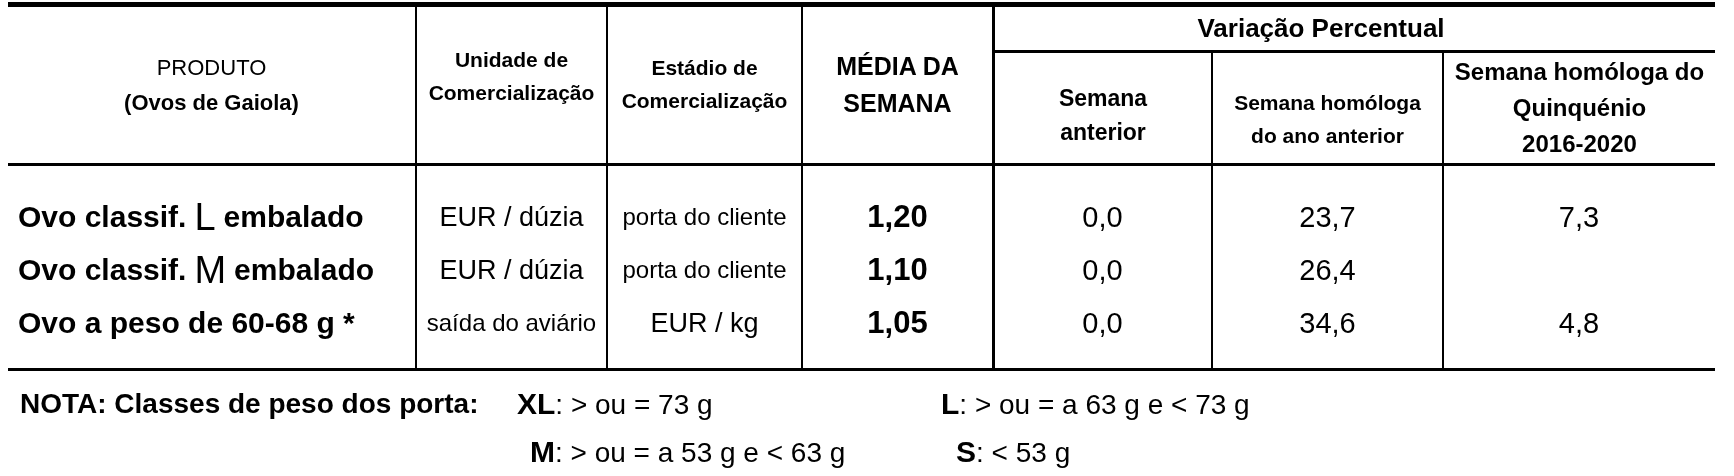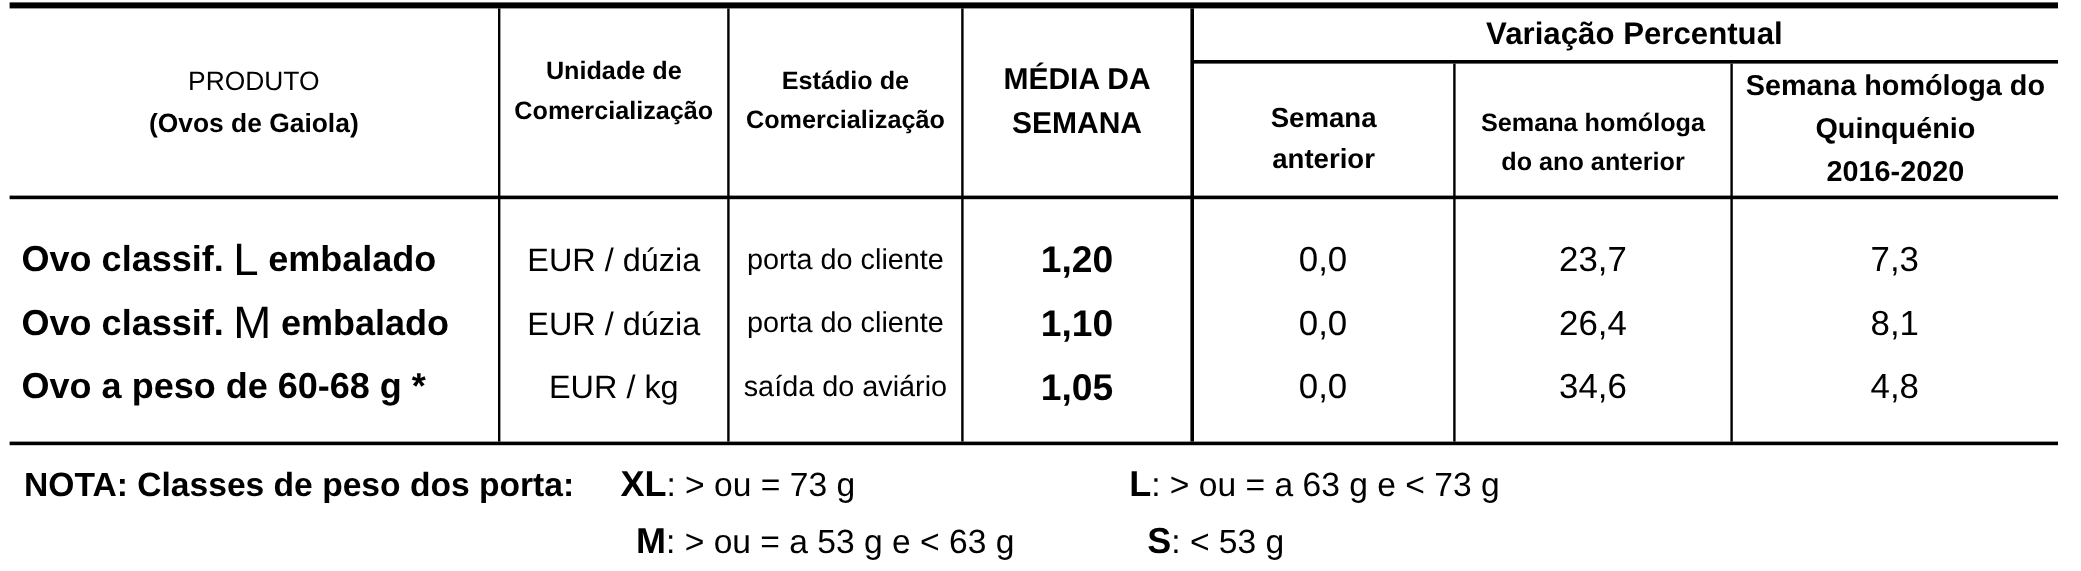--- a/index.html
+++ b/index.html
@@ -89,21 +89,21 @@
 </div>
 
 <div class="hcell" style="left:608px; top:7px; width:193px; height:156px;">
   <div class="hdr-estadio">Estádio de Comercialização</div>
 </div>
 
 <div class="hcell" style="left:803px; top:7px; width:189px; height:156px;">
   <div class="hdr-media">MÉDIA DA SEMANA</div>
 </div>
 
-<div class="hcell" style="left:1002px; top:7px; width:720px; height:43px;">
+<div class="hcell" style="left:961px; top:7px; width:720px; height:43px;">
   <div class="hdr-variacao">Variação Percentual</div>
 </div>
 
 <div class="hcell" style="left:995px; top:53px; width:216px; height:124px;">
   <div class="hdr-sem-ant">Semana anterior</div>
 </div>
 
 <div class="hcell" style="left:1213px; top:53px; width:229px; height:134px;">
   <div class="hdr-homologa">Semana homóloga do ano anterior</div>
 </div>
@@ -131,31 +131,30 @@
   <div class="dcell produto">
     <span>Ovo classif.</span>
     <span class="class-letter">M</span>
     <span>embalado</span>
   </div>
   <div class="dcell unidade">EUR / dúzia</div>
   <div class="dcell estadio">porta do cliente</div>
   <div class="dcell media">1,10</div>
   <div class="dcell variacao">0,0</div>
   <div class="dcell variacao">26,4</div>
-  <div class="dcell variacao">8,1</div>
 </div>
 
 <div class="data-row" style="top:296px;">
   <div class="dcell produto">
     <span>Ovo a peso de 60-68 g *</span>
     <span class="class-letter"></span>
     <span></span>
   </div>
+  <div class="dcell estadio">saída do aviário</div>
   <div class="dcell unidade">EUR / kg</div>
-  <div class="dcell estadio">saída do aviário</div>
   <div class="dcell media">1,05</div>
   <div class="dcell variacao">0,0</div>
   <div class="dcell variacao">34,6</div>
   <div class="dcell variacao">4,8</div>
 </div>
 
 <div class="note-intro" style="left:20px; top:388px;">NOTA: Classes de peso dos porta:</div>
 
 <div class="note-class" style="left:517px; top:387px;">
   <span class="cls-label">XL</span><span class="cls-def">: &gt; ou = 73 g</span>

